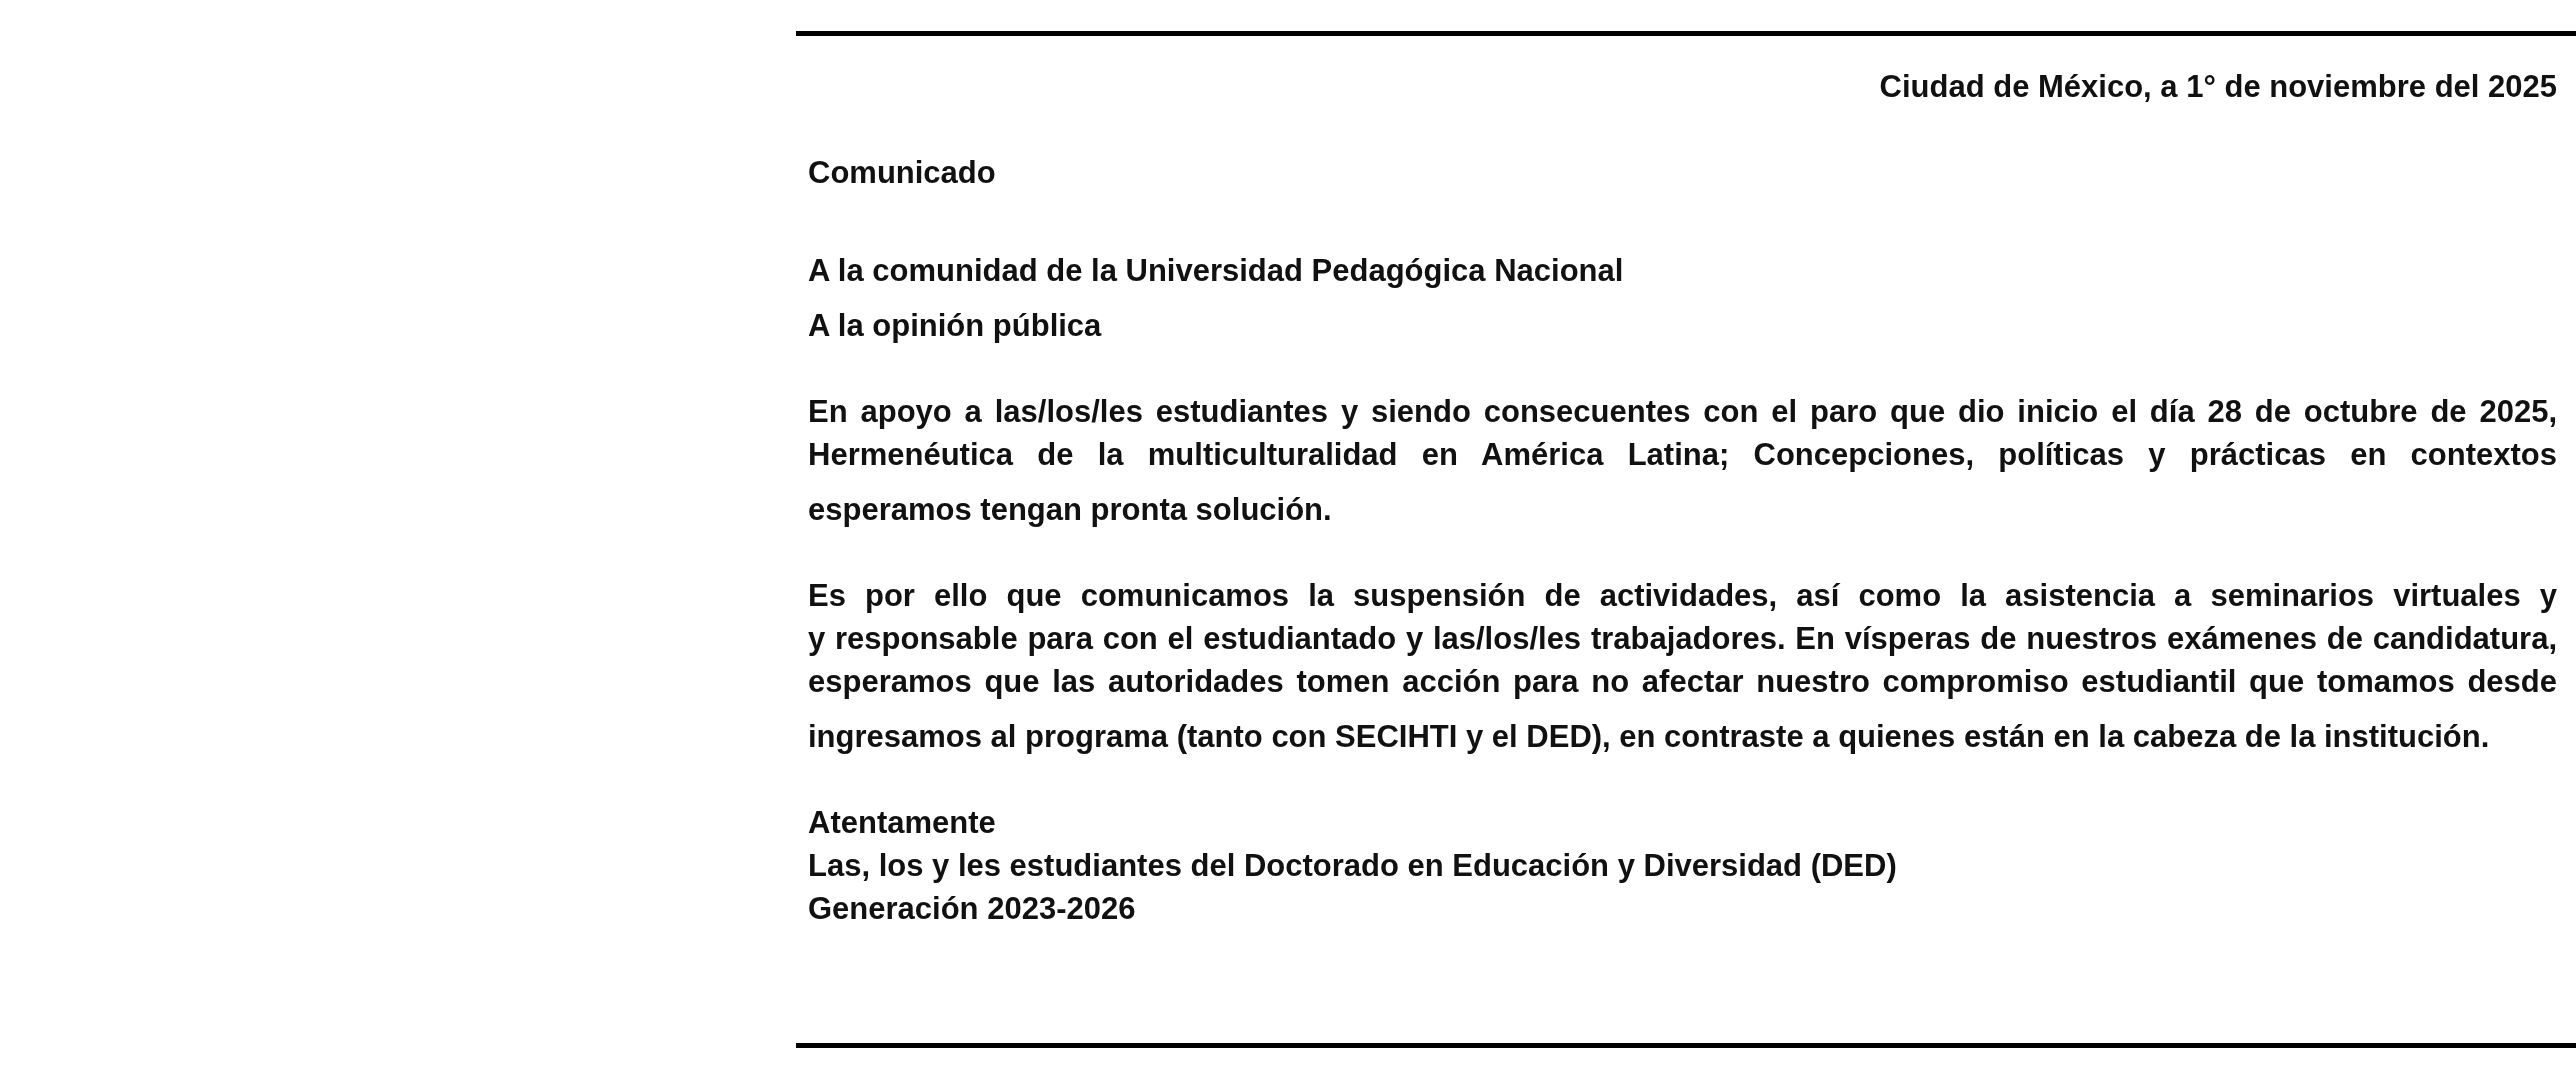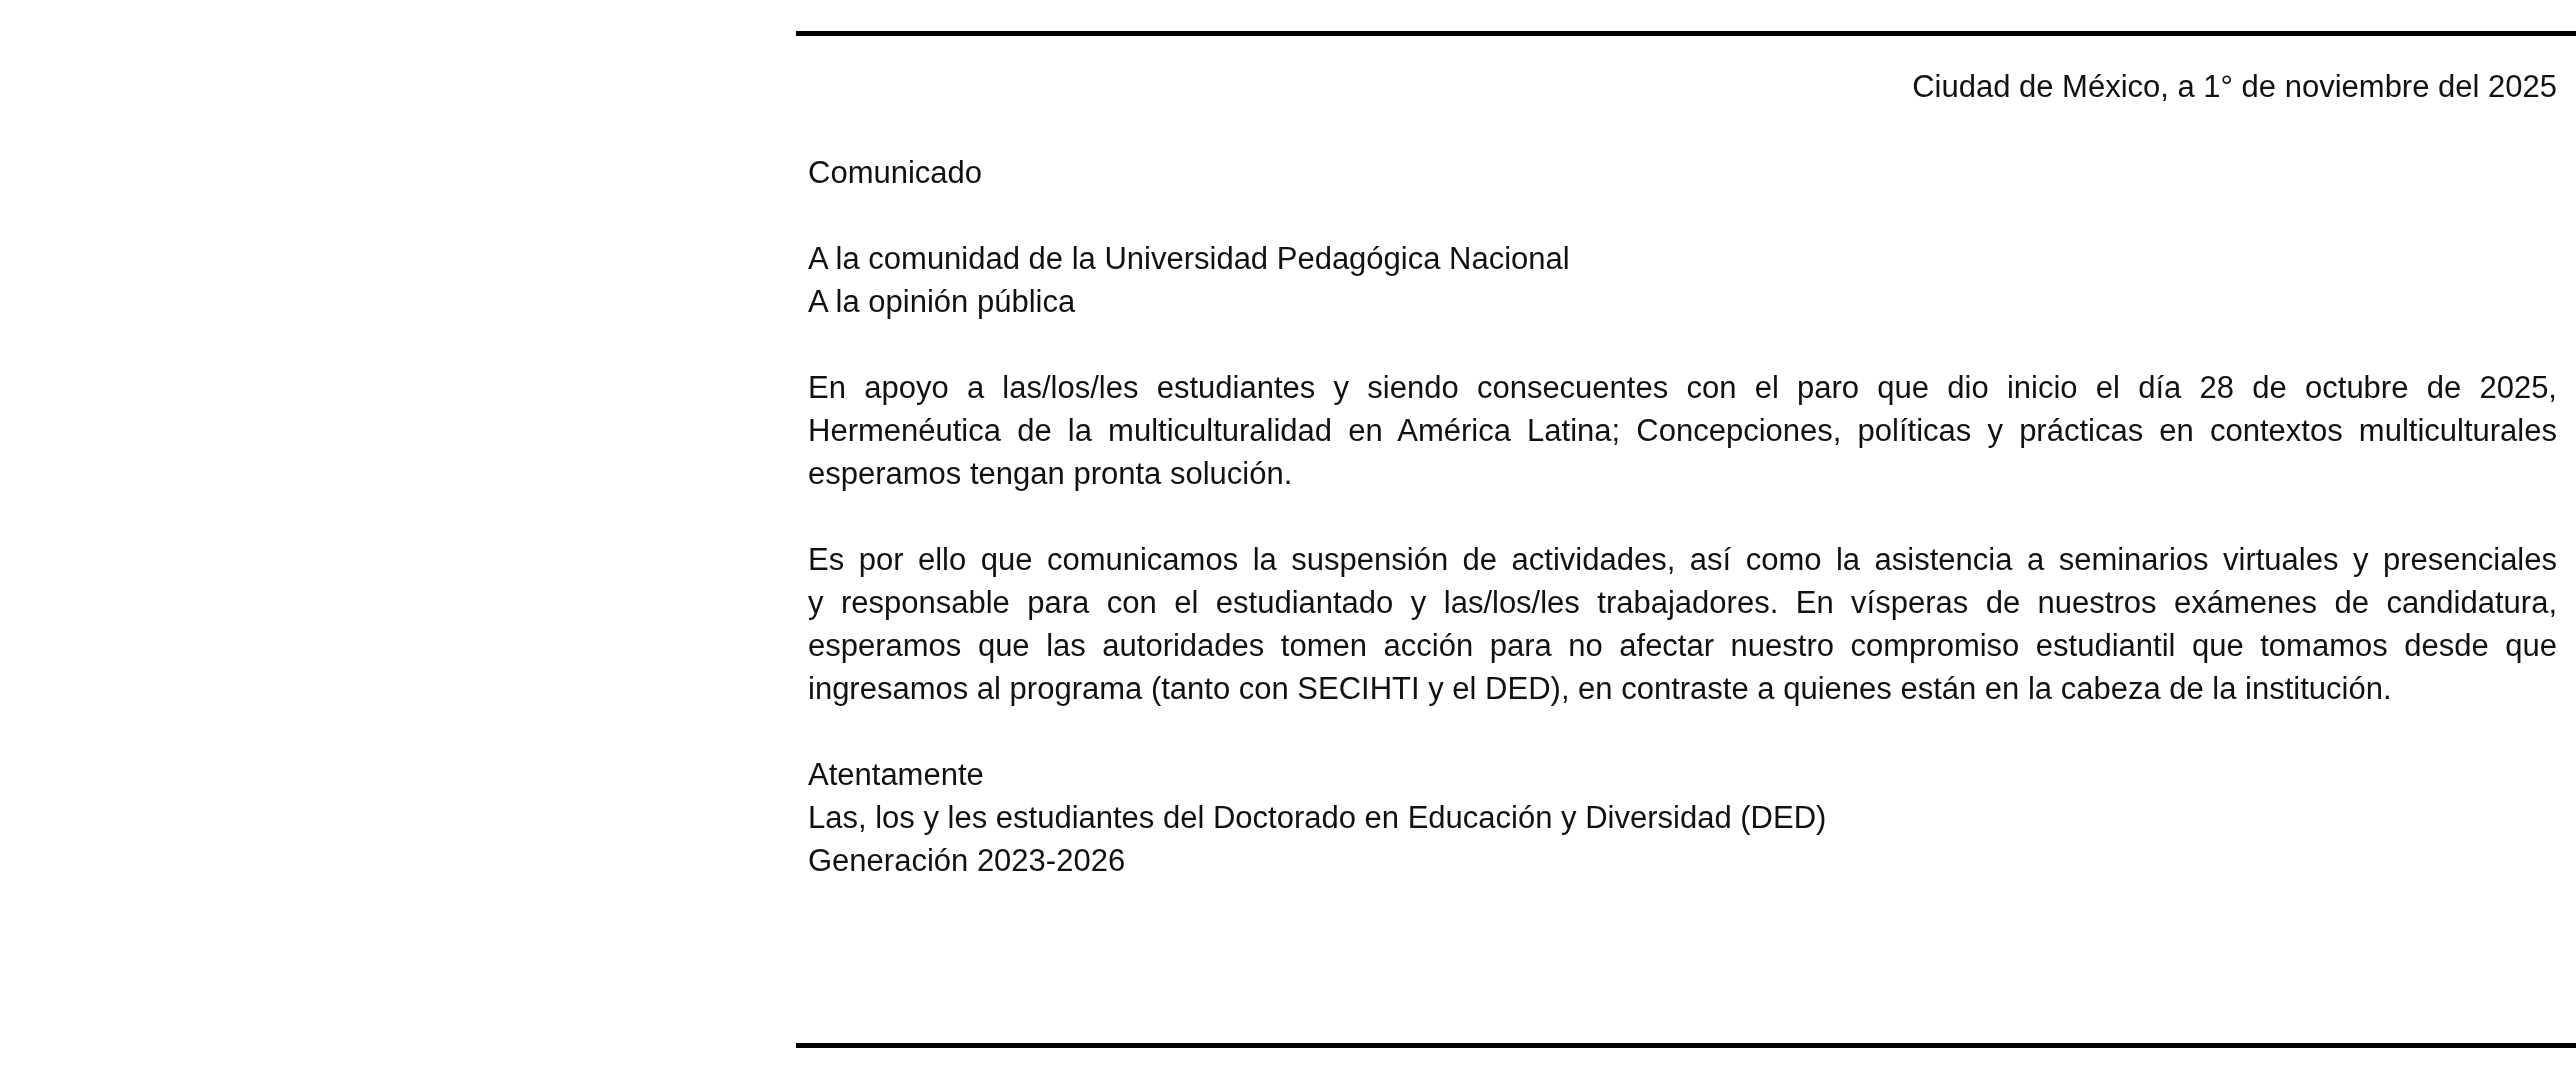--- a/index.html
+++ b/index.html
@@ -31,25 +31,26 @@
       top: 65px;
       width: 1749px;
       font-size: 31px;
       line-height: 43px;
     }
     .line {
       display: block;
       height: 43px;
       white-space: nowrap;
       overflow: visible;
+      font-weight: bold;
     }
     .blank { display: block; height: 43px; }
     .right { text-align: right; }
     .center { text-align: left; }
-    .left { text-align: left; }
+    .left { text-align: left; margin-top: 12px; }
     .justify {
       text-align: justify;
       text-align-last: justify;
       white-space: normal;
       overflow: hidden;
     }
   </style>
 </head>
 <body>
 

